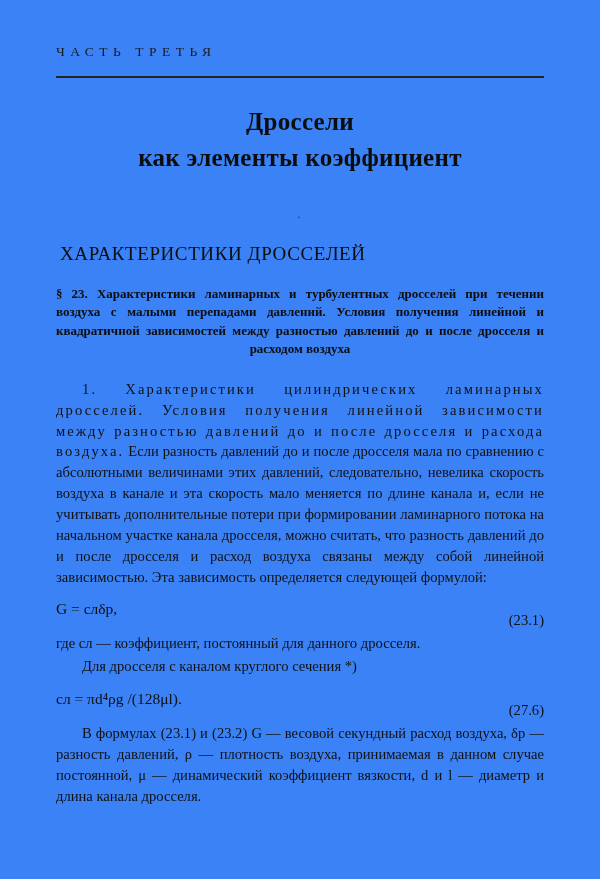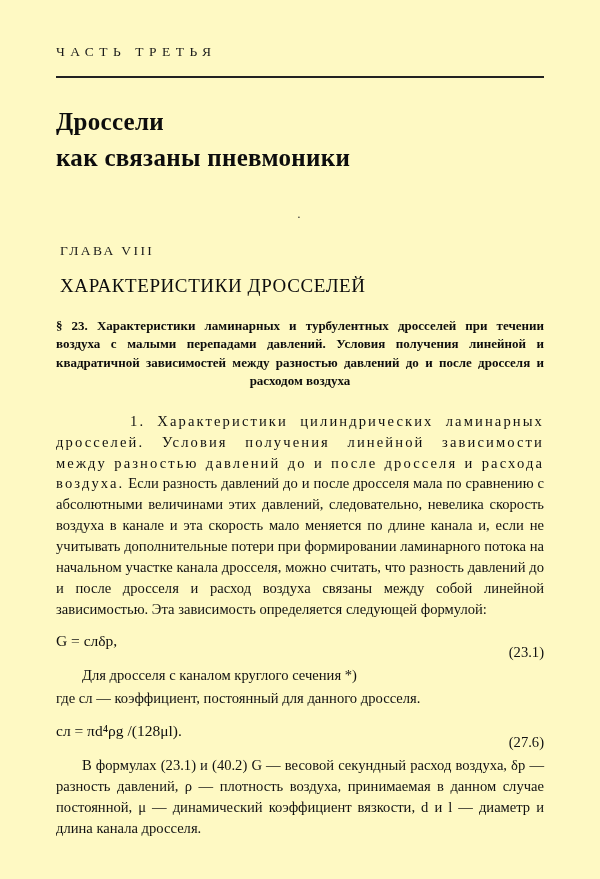--- a/index.html
+++ b/index.html
@@ -13,21 +13,21 @@
     font-family: "Liberation Serif", serif;
     color: #111111;
     position: relative;
     overflow: hidden;
   }
   .page {
     position: absolute;
     left: 0; top: 0;
     width: 600px;
     height: 879px;
-    background: #fef9c3;
+    background: #3b82f6;
   }
   .content {
     position: absolute;
     left: 56px;
     top: 44px;
     width: 488px;
   }
 
   
   .part-label {
@@ -40,21 +40,21 @@
     text-transform: uppercase;
   }
   .rule {
     border: 0;
     border-top: 2px solid #222;
     margin: 0 0 26px 0;
     width: 488px;
   }
 
   .part-title {
-    text-align: left;
+    text-align: center;
     font-weight: bold;
     font-size: 25px;
     line-height: 1.42;
     letter-spacing: 0.3px;
     margin: 0 0 6px 0;
     color: #0d0d0d;
   }
   .part-title .l1 { display: block; }
   .part-title .l2 { display: block; }
   .part-title .l3 { display: block; }
@@ -95,21 +95,20 @@
     font-size: 14.6px;
     line-height: 1.43;
     text-align: justify;
     margin: 0 0 2px 0;
     text-indent: 26px;
   }
   p.body.cont { text-indent: 0; }
 
   .spaced {
     letter-spacing: 2.1px;
-    margin-left: 48px;
   }
 
   .formula-row {
     position: relative;
     margin: 13px 0 13px 0;
     height: 20px;
     font-size: 15px;
   }
   .formula {
     text-align: left;
@@ -128,42 +127,41 @@
 <body>
 
 <div class="page">
   <div class="content">
 
     <div class="part-label">ЧАСТЬ ТРЕТЬЯ</div>
     <hr class="rule">
 
     <div class="part-title">
       <span class="l1">Дроссели</span>
-      <span class="l3">как связаны пневмоники</span>
+      <span class="l3">как элементы коэффициент</span>
     </div>
 
     <div class="dot-sep">·</div>
 
-    <div class="chapter-label">ГЛАВА VIII</div>
     <div class="chapter-title">ХАРАКТЕРИСТИКИ ДРОССЕЛЕЙ</div>
 
     <div class="section-head">§ 23. Характеристики ламинарных и турбулентных дросселей при течении воздуха с малыми перепадами давлений. Условия получения линейной и квадратичной зависимостей между разностью давлений до и после дросселя и расходом воздуха</div>
 
     <p class="body"><span class="spaced">1. Характеристики цилиндрических ламинарных дросселей. Условия получения линейной зависимости между разностью давлений до и после дросселя и расхода воздуха.</span> <span>Если разность давлений до и после дросселя мала по сравнению с абсолютными величинами этих давлений, следовательно, невелика скорость воздуха в канале и эта скорость мало меняется по длине канала и, если не учитывать дополнительные потери при формировании ламинарного потока на начальном участке канала дросселя, можно считать, что разность давлений до и после дросселя и расход воздуха связаны между собой линейной зависимостью. Эта зависимость определяется следующей формулой:</span></p>
 
     <div class="formula-row">
       <div class="formula">G = cлδp,</div>
       <div class="eqnum">(23.1)</div>
     </div>
 
+    <p class="body cont">где cл — коэффициент, постоянный для данного дросселя.</p>
+
     <p class="body">Для дросселя с каналом круглого сечения *)</p>
-
-    <p class="body cont">где cл — коэффициент, постоянный для данного дросселя.</p>
 
     <div class="formula-row">
       <div class="formula">cл = πd⁴ρg /(128μl).</div>
       <div class="eqnum">(27.6)</div>
     </div>
 
-    <p class="body">В формулах (23.1) и (40.2) G — весовой секундный расход воздуха, δp — разность давлений, ρ — плотность воздуха, принимаемая в данном случае постоянной, μ — динамический коэффициент вязкости, d и l — диаметр и длина канала дросселя.</p>
+    <p class="body">В формулах (23.1) и (23.2) G — весовой секундный расход воздуха, δp — разность давлений, ρ — плотность воздуха, принимаемая в данном случае постоянной, μ — динамический коэффициент вязкости, d и l — диаметр и длина канала дросселя.</p>
 
   </div>
 </div>
 
 </body></html>

